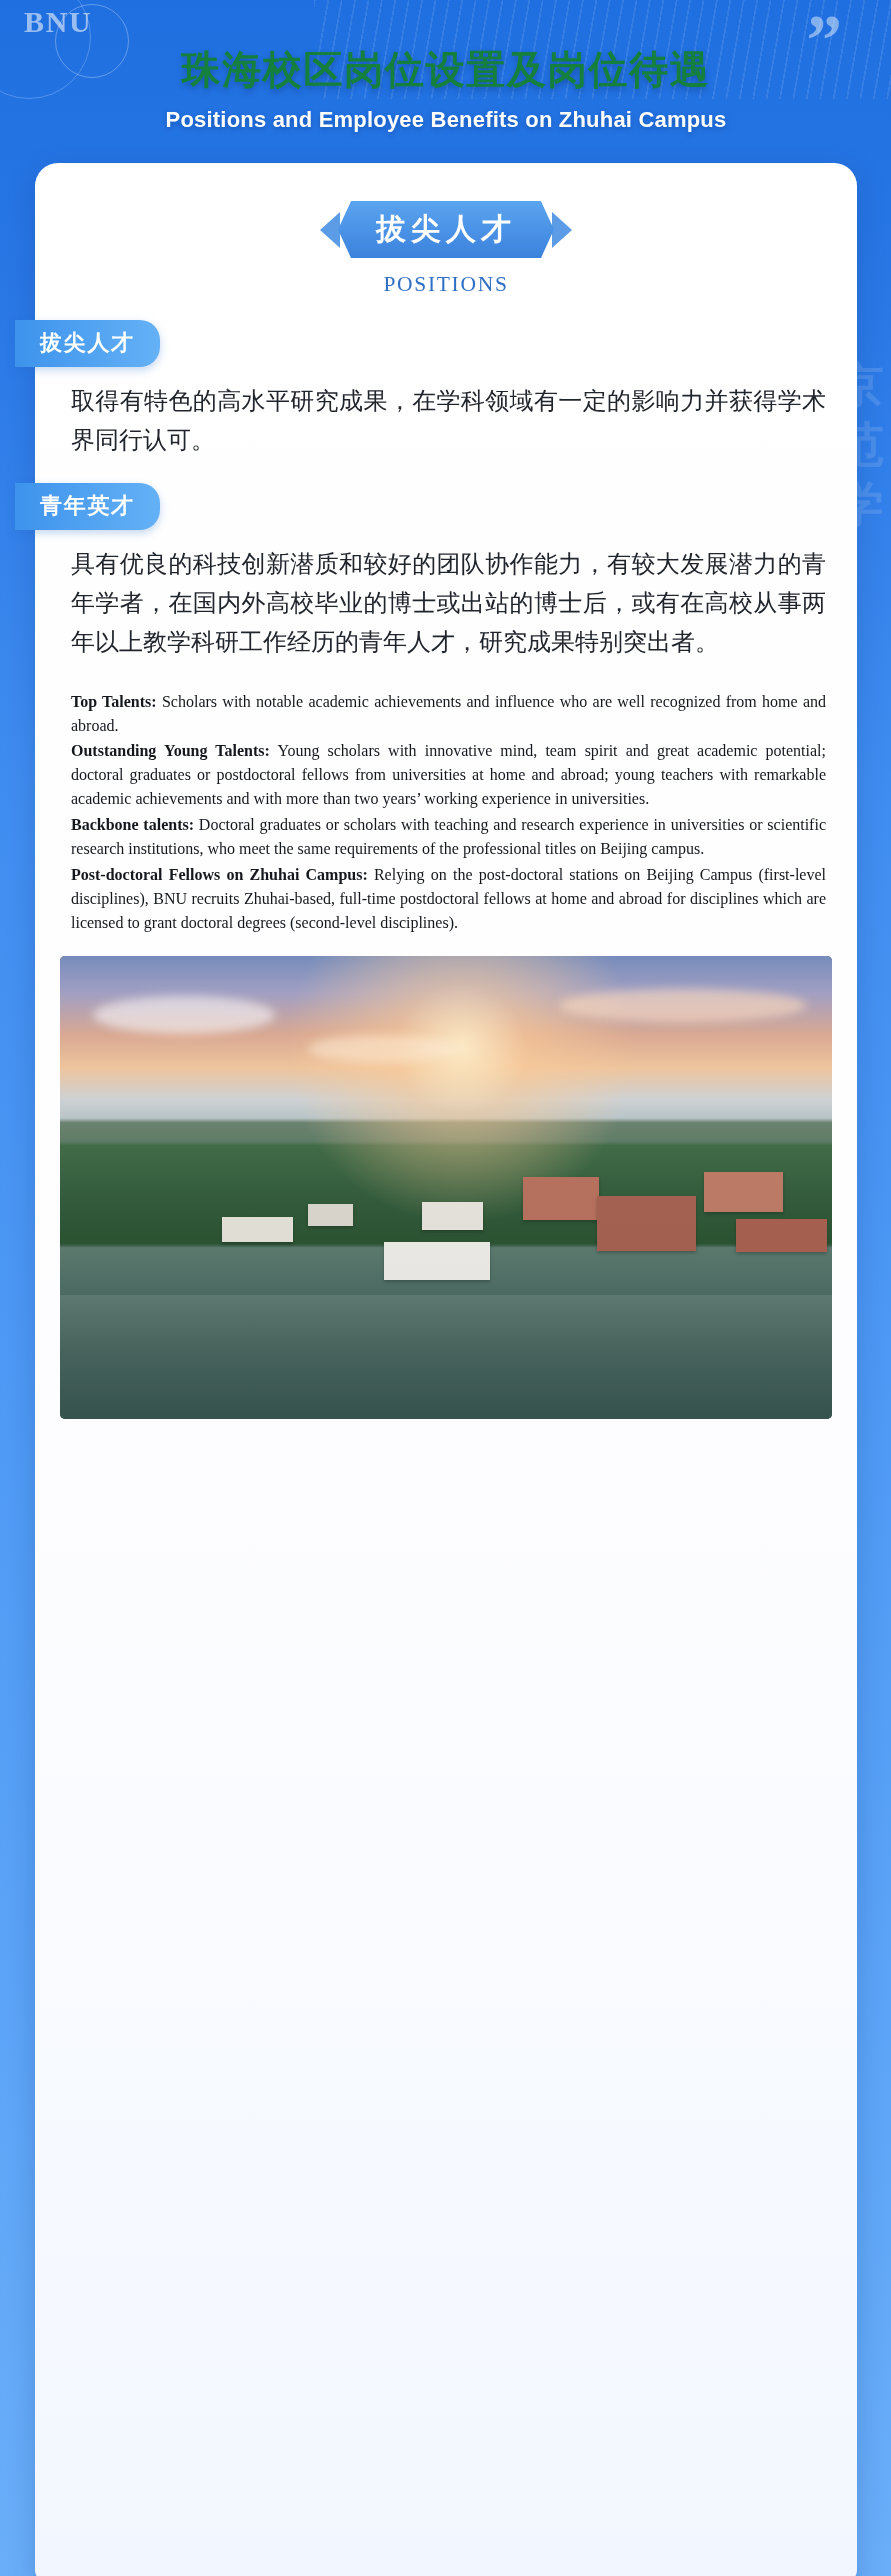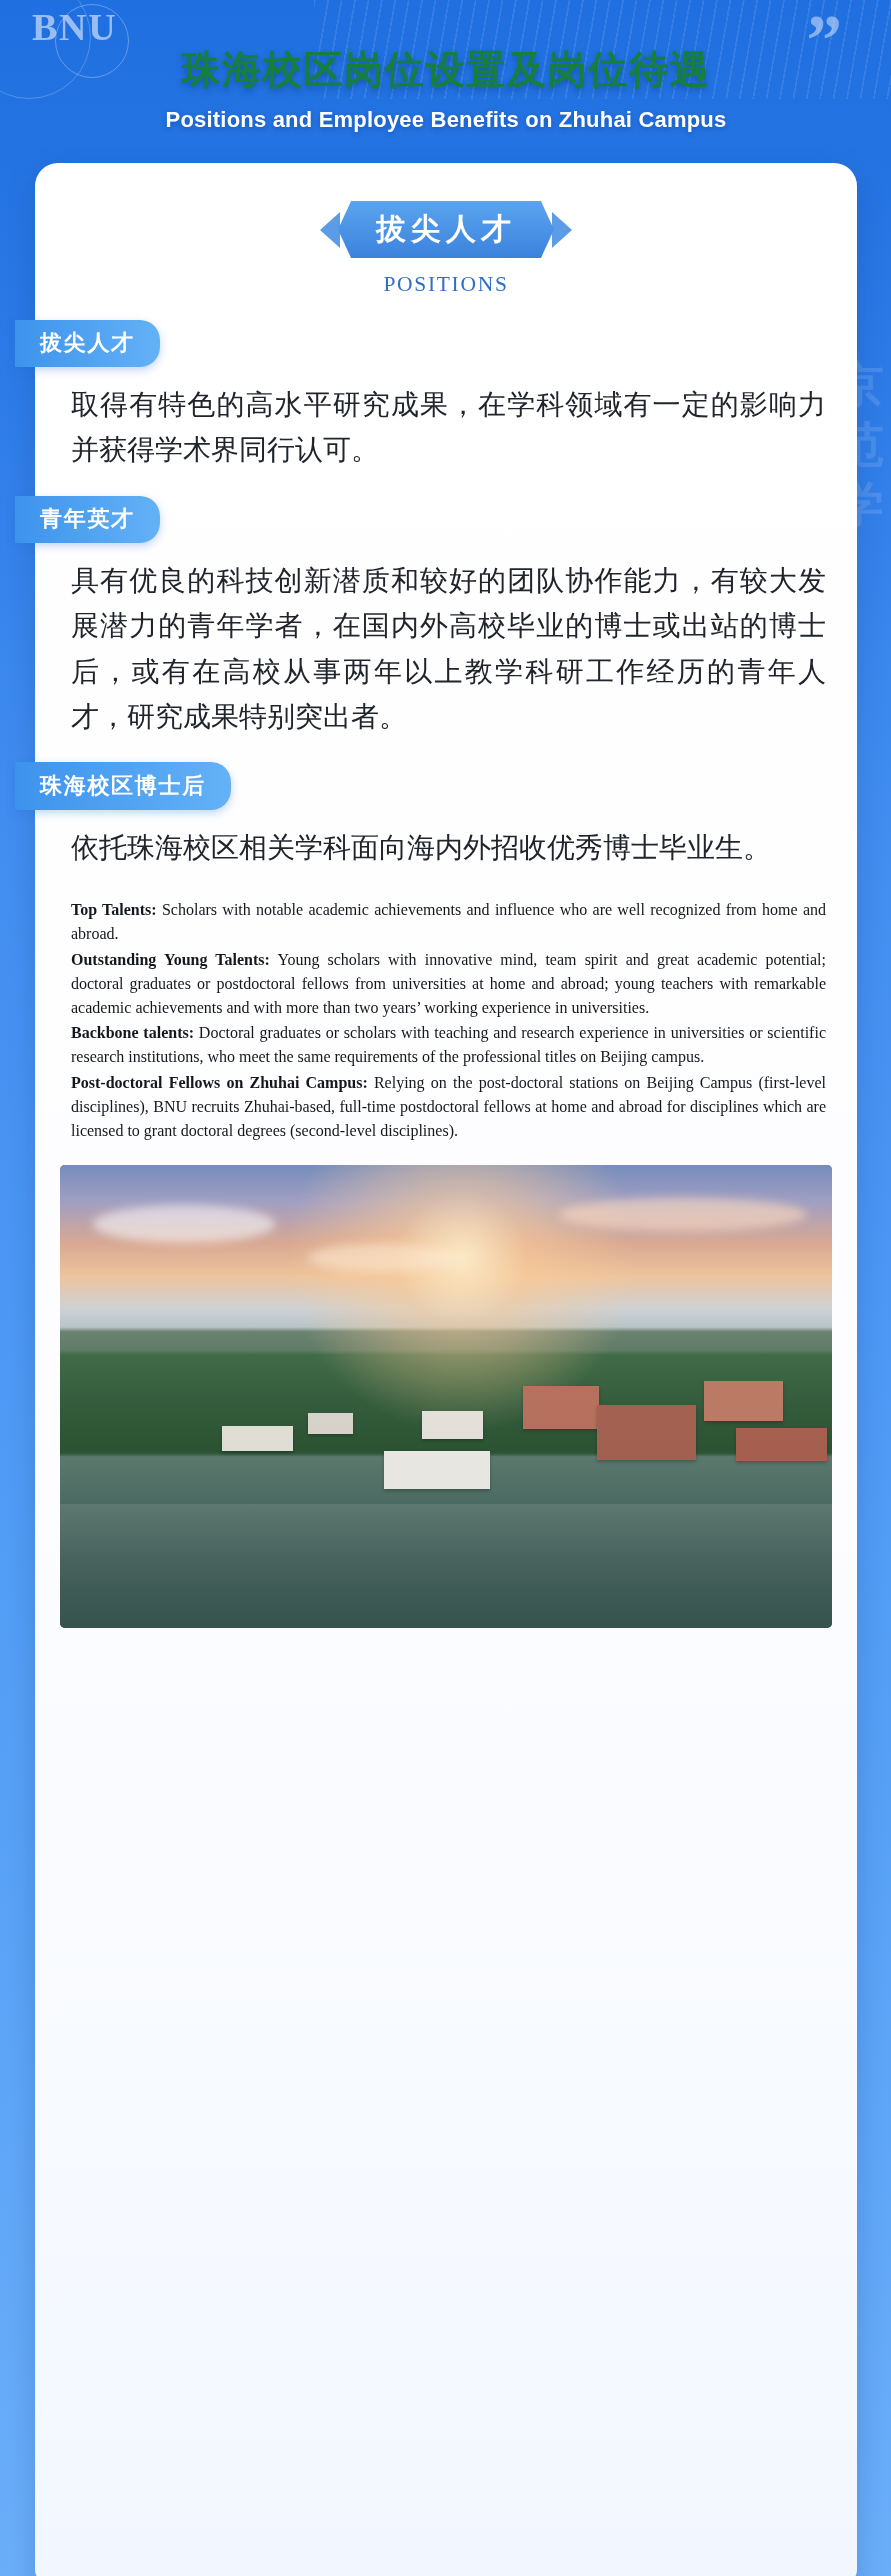--- a/index.html
+++ b/index.html
@@ -34,23 +34,23 @@
         transparent 13.2px
       );
     opacity: .7;
   }
   .bg-quote {
     position: absolute; right: 50px; top: 11.6px;
     font-size: 71px; line-height: .8; color: rgba(255,255,255,0.45);
     font-family: "Liberation Serif", serif; font-weight: bold;
   }
   .bnu-logo {
-    position: absolute; left: 32px; top: 5px;
-    font-family: "Liberation Serif", serif;
-    font-size: 38px; font-weight: bold; letter-spacing: 1.7px;
+    position: absolute; left: 24px; top: 5px;
+    font-family: "Liberation Serif", serif;
+    font-size: 30px; font-weight: bold; letter-spacing: 1.7px;
     color: rgba(255,255,255,0.55);
   }
   .bg-glyphs {
     position: absolute; right: 8.3px; top: 355px; width: 248px; height: 463px;
     color: rgba(255,255,255,0.13);
     font-size: 48px; line-height: 1.25; font-weight: bold;
     font-family: "Liberation Serif", serif;
     text-align: right;
   }
 
@@ -141,21 +141,21 @@
     font-size: 22px;
     font-weight: bold;
     letter-spacing: 1.7px;
     padding: 8.3px 25px 9px 25px;
     border-radius: 0 20px 20px 0;
     margin-left: -20px;
     box-shadow: 0 3.3px 8.3px rgba(40,110,200,0.28);
   }
   .para {
     margin: 15px 31px 0 36px;
-    font-size: 28px;
+    font-size: 24px;
     line-height: 1.62;
     color: #20252c;
     text-align: justify;
   }
 
   
   .en-block {
     margin: 28px 31px 0 36px;
     font-family: "Liberation Serif", serif;
     font-size: 16px;
@@ -252,24 +252,20 @@
     <div class="pill">拔尖人才</div>
     <div class="para">取得有特色的高水平研究成果，在学科领域有一定的影响力并获得学术界同行认可。</div>
   </div>
 
   <div class="block">
     <div class="pill">青年英才</div>
     <div class="para">具有优良的科技创新潜质和较好的团队协作能力，有较大发展潜力的青年学者，在国内外高校毕业的博士或出站的博士后，或有在高校从事两年以上教学科研工作经历的青年人才，研究成果特别突出者。</div>
   </div>
 
 
-  <div class="block">
-    <div class="pill">珠海校区博士后</div>
-    <div class="para">依托珠海校区相关学科面向海内外招收优秀博士毕业生。</div>
-  </div>
 
   <div class="en-block">
     <p class="en-p">
       <b>Top Talents:</b><span> Scholars with notable academic achievements and influence who are well recognized from home and abroad.</span>
     </p>
     <p class="en-p">
       <b>Outstanding Young Talents:</b><span> Young scholars with innovative mind, team spirit and great academic potential; doctoral graduates or postdoctoral fellows from universities at home and abroad; young teachers with remarkable academic achievements and with more than two years’ working experience in universities.</span>
     </p>
     <p class="en-p">
       <b>Backbone talents:</b><span> Doctoral graduates or scholars with teaching and research experience in universities or scientific research institutions, who meet the same requirements of the professional titles on Beijing campus.</span>

